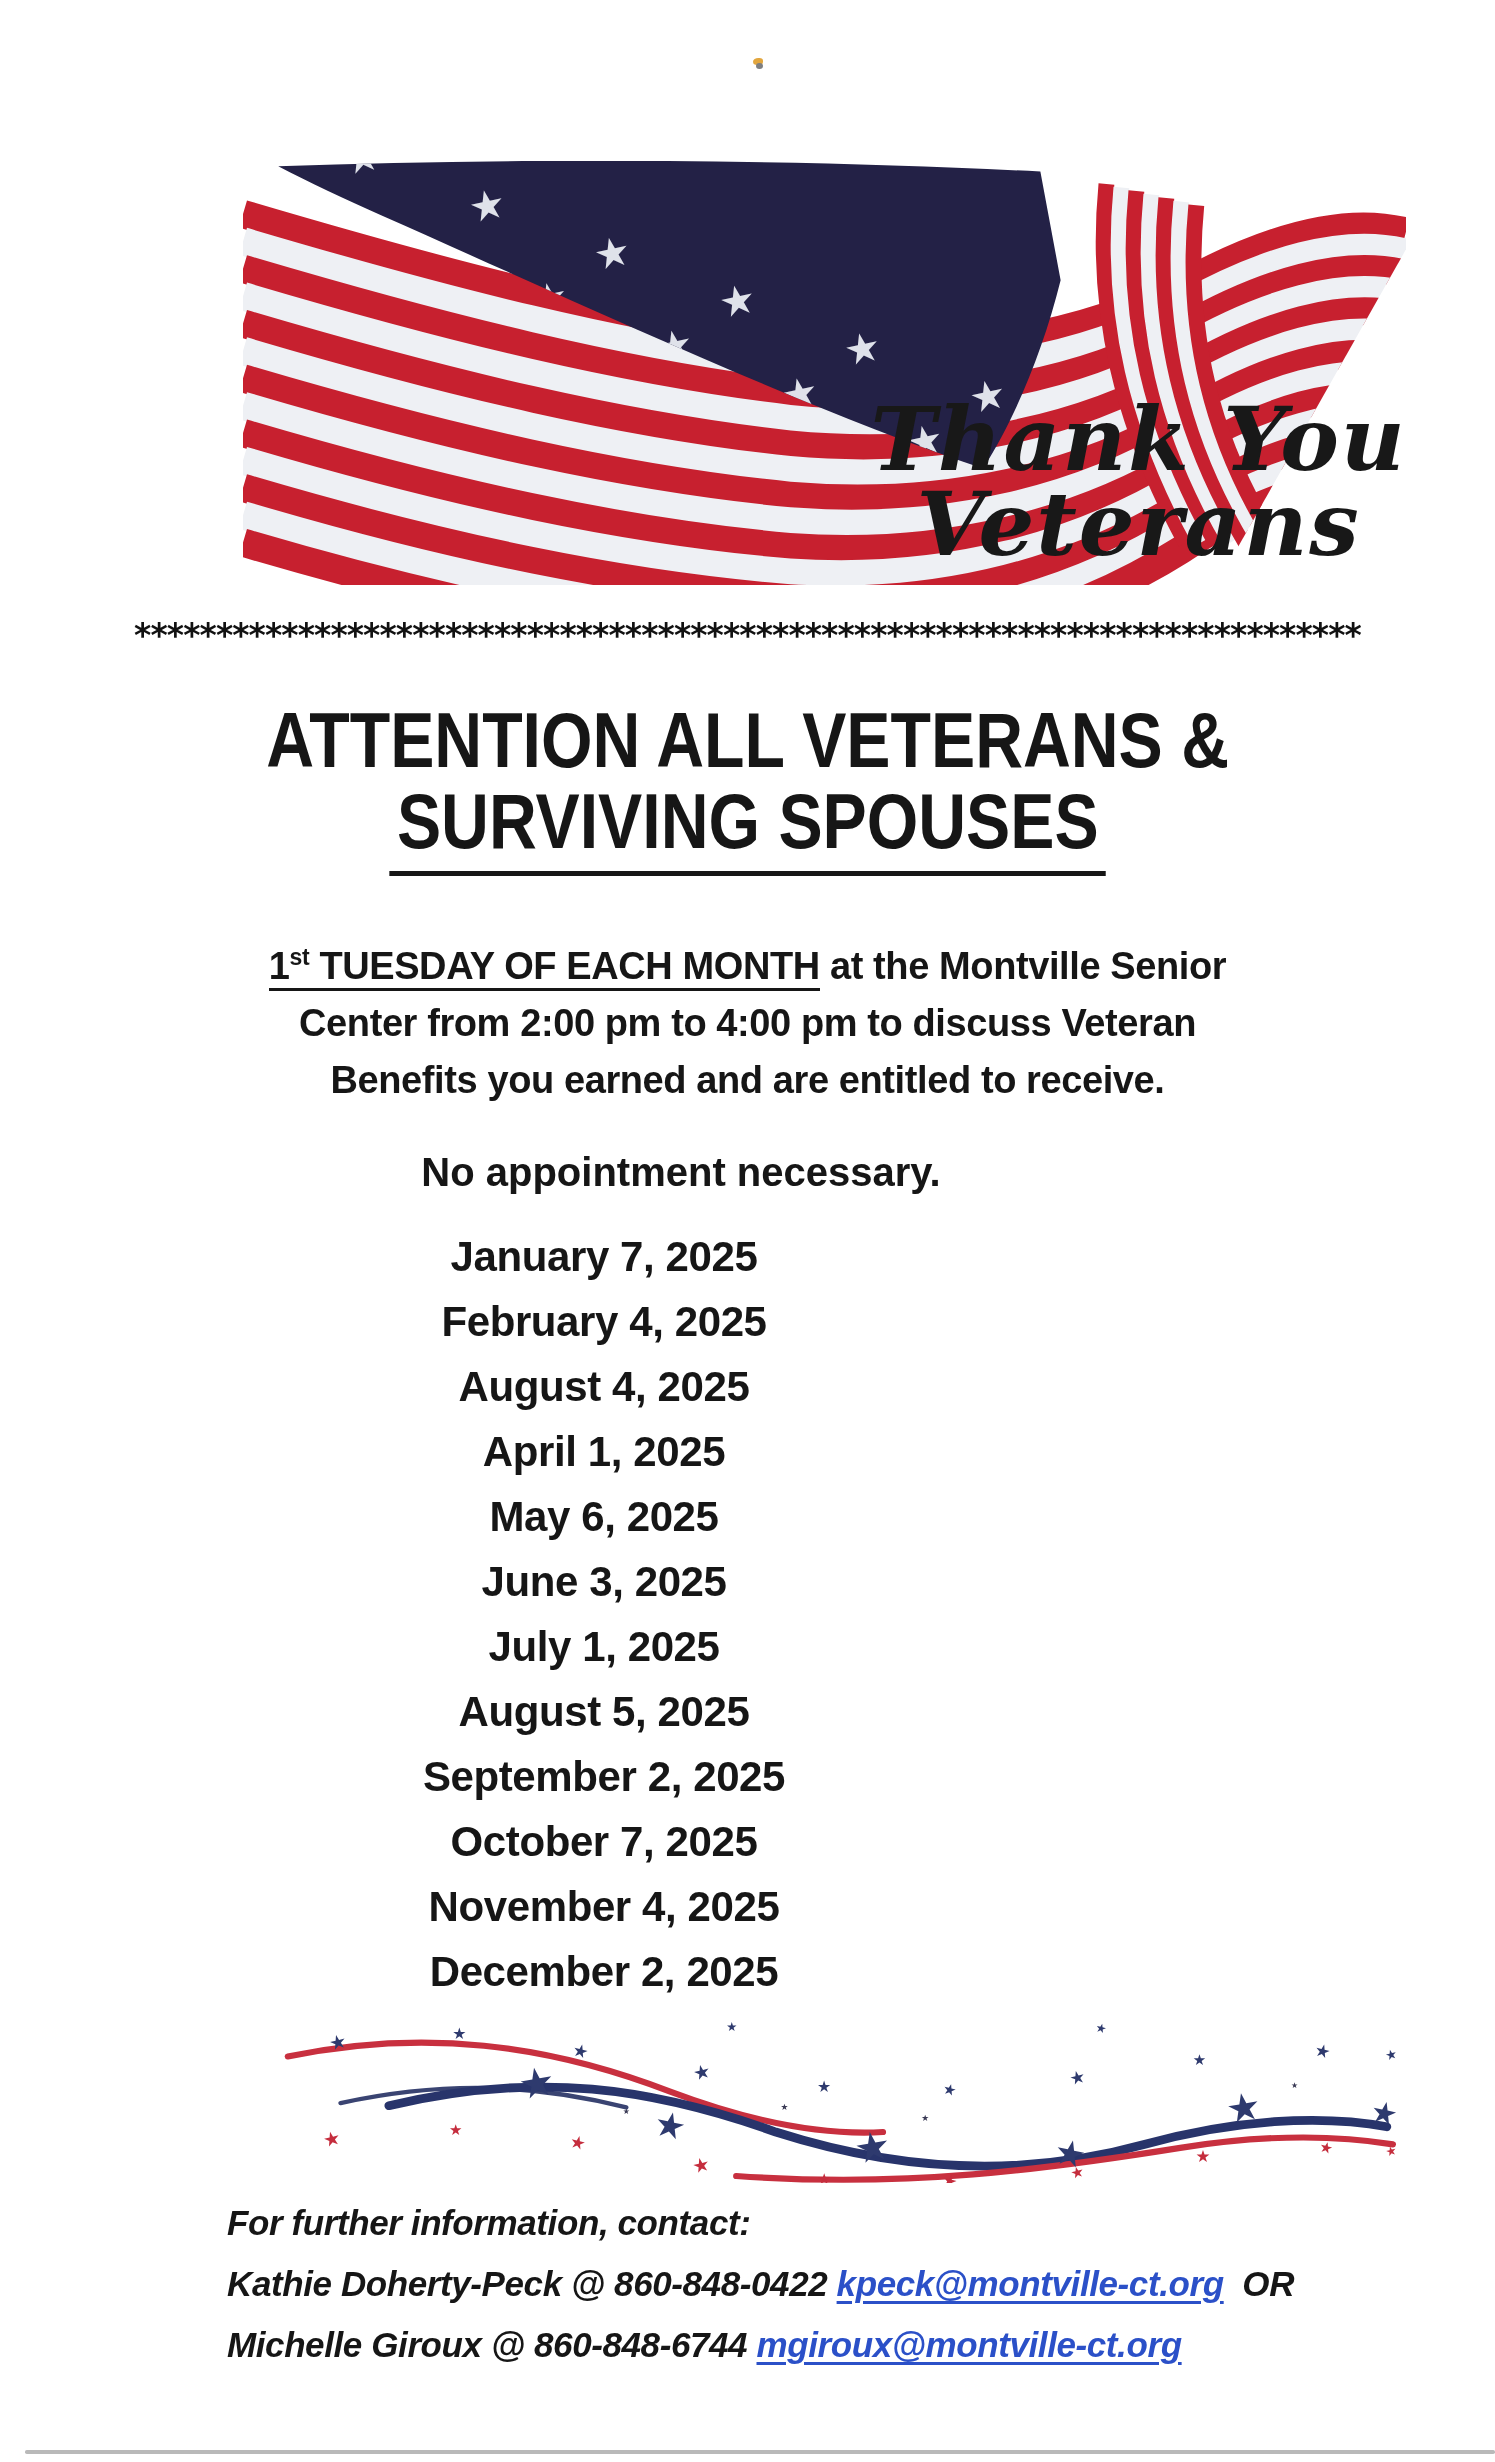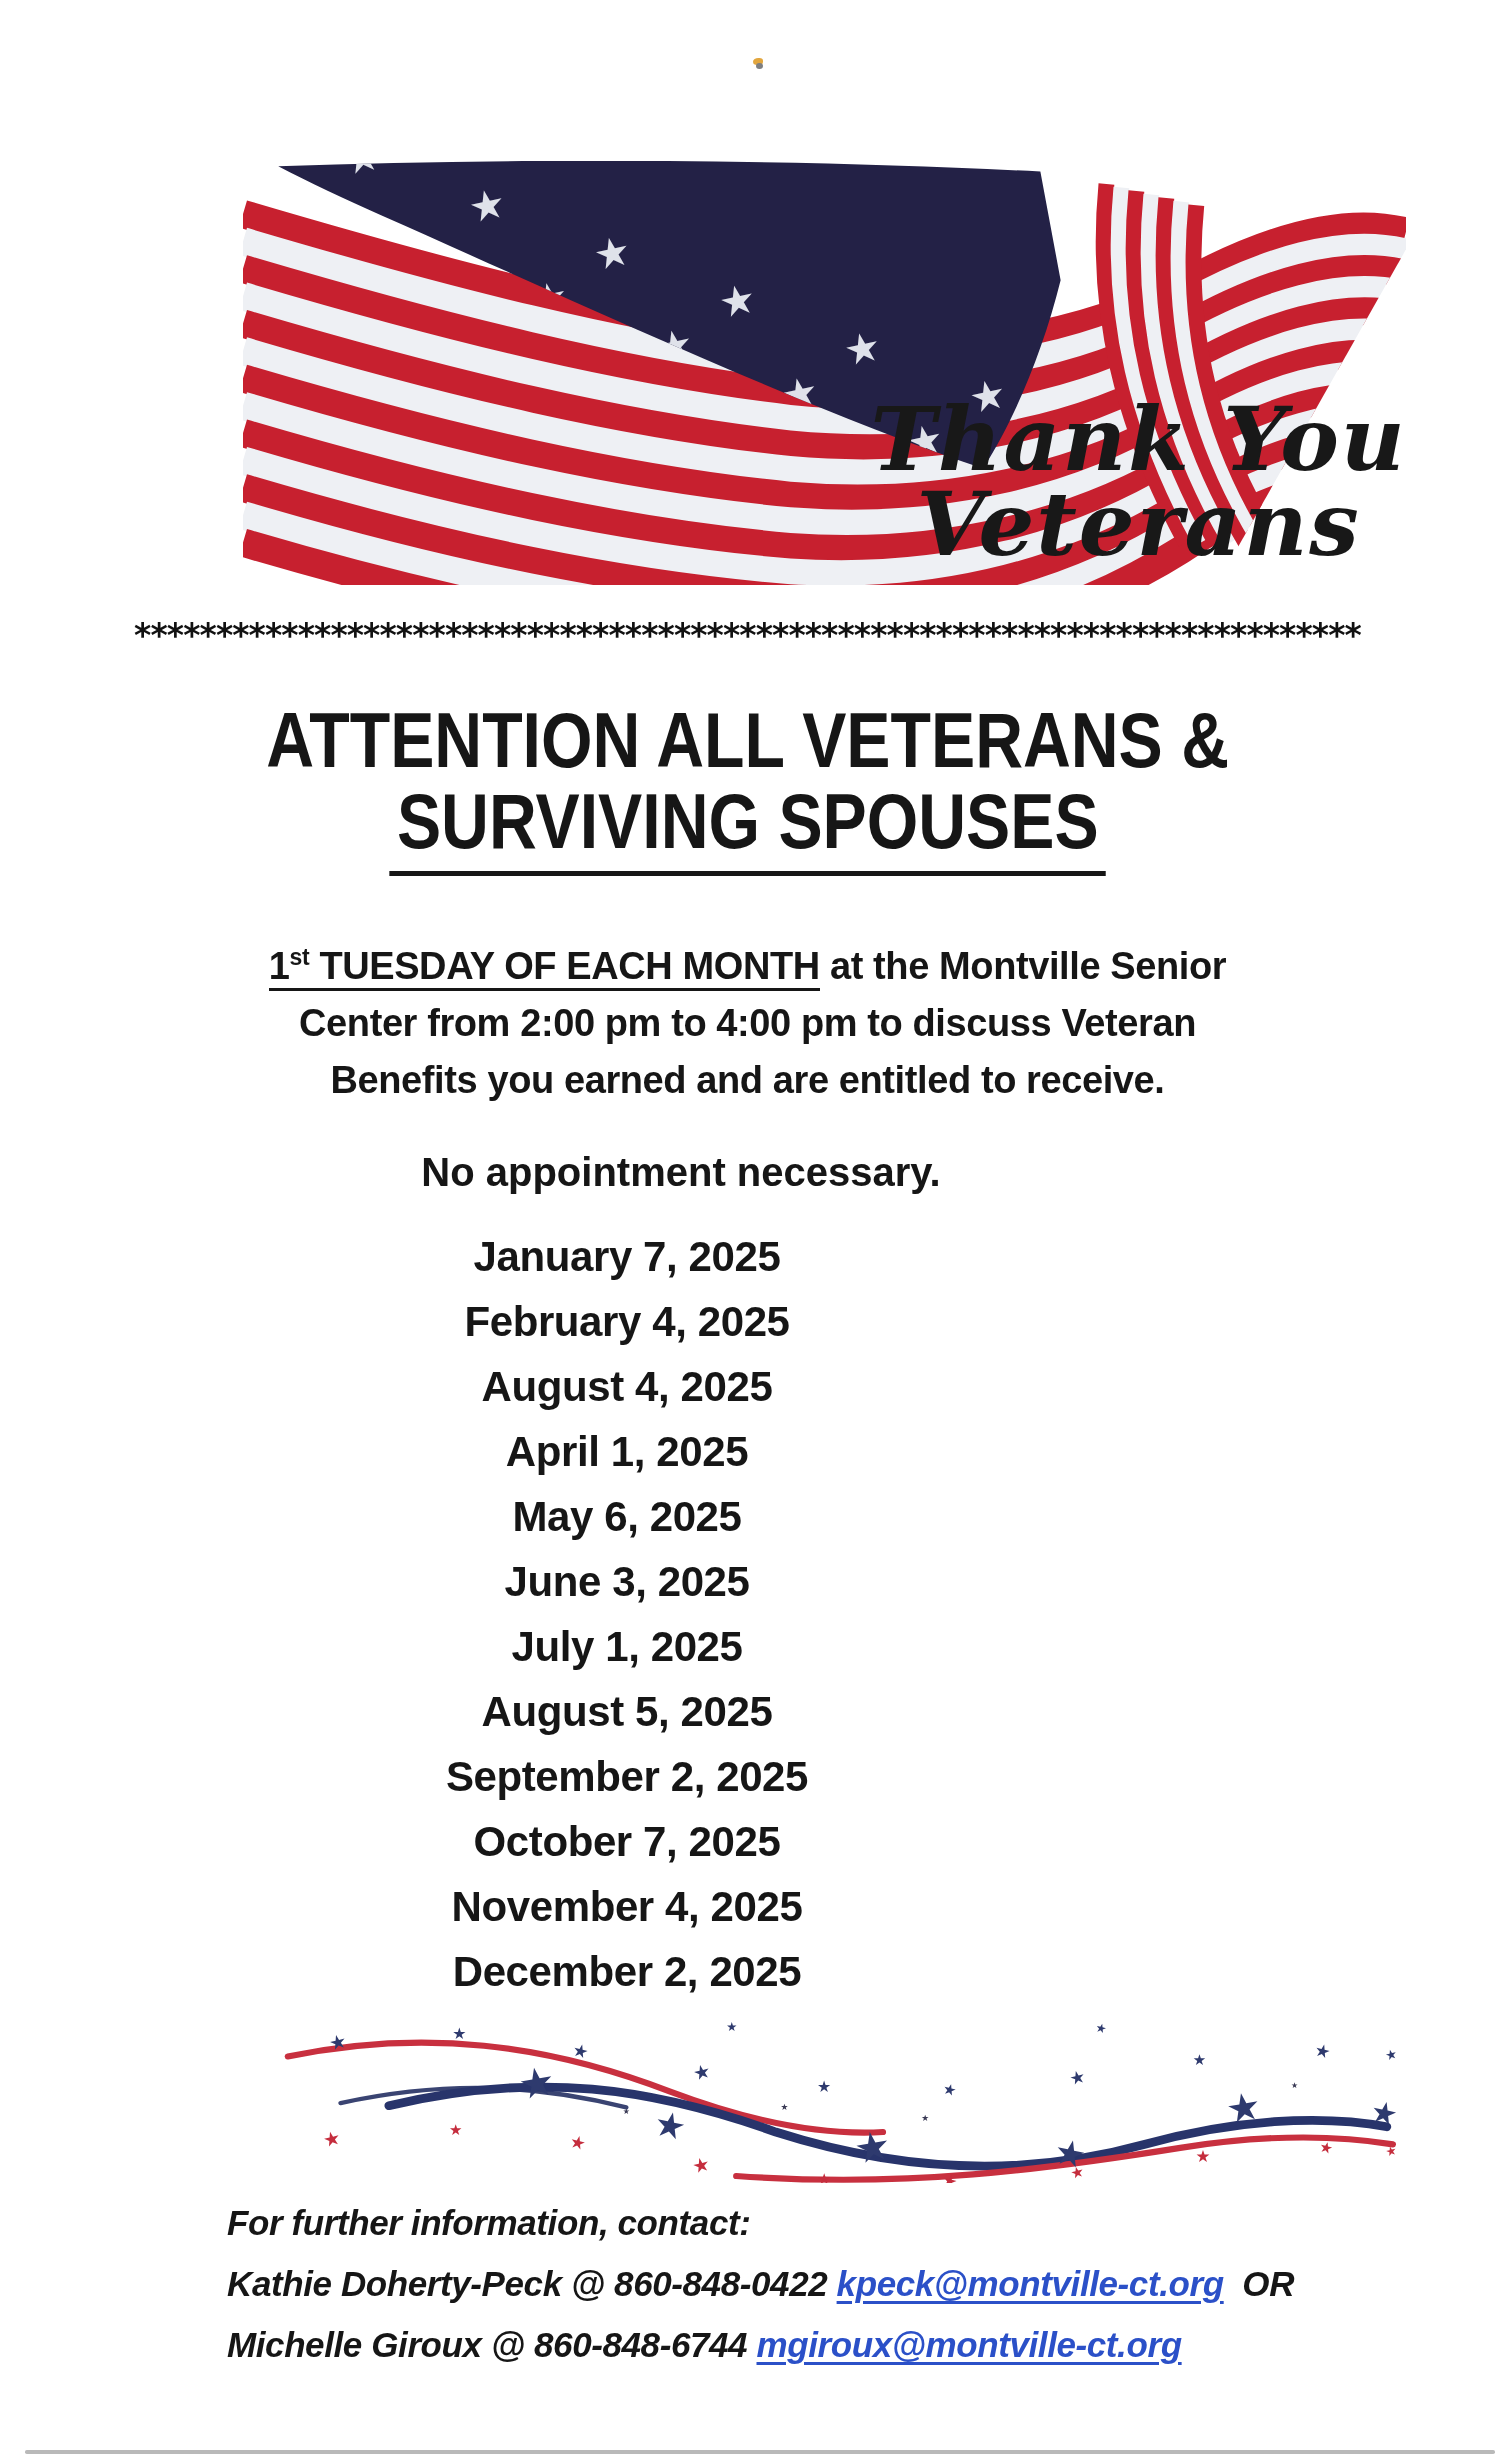--- a/index.html
+++ b/index.html
@@ -24,21 +24,21 @@
   #h2 .condensed{border-bottom:5.3px solid #161616;padding:0 8.8px 5.3px 8.8px;}
   
   #body-par{left:0;top:881px;width:1495px;text-align:center;font-weight:700;
             font-size:38px;line-height:57px;letter-spacing:-0.4px;color:#161616;}
   .ul-strong{border-bottom:3.5px solid #161616;padding-bottom:0.9px;}
   sup{font-size:23px;vertical-align:super;line-height:0;}
   #no-appt{left:0;top:1150px;width:1362px;text-align:center;
            font-weight:700;font-size:40px;color:#161616;}
   
   #dates{left:0;top:1224px;width:1208px;text-align:center;font-weight:700;
-         font-size:42px;line-height:65px;letter-spacing:-0.4px;color:#161616;margin-left:23px;}
+         font-size:42px;line-height:65px;letter-spacing:-0.4px;color:#161616;}
   
   #decor-wrap{left:257px;top:2002px;width:1143px;height:181px;}
   #decor-wrap svg{width:100%;height:100%;display:block;}
   
   #contact{left:227px;top:2192px;width:1214px;font-weight:700;font-size:35px;
            line-height:61px;letter-spacing:-0.4px;color:#161616;white-space:nowrap;font-style:italic;}
   #contact a{color:#2b50c8;text-decoration:underline;text-decoration-thickness:2.6px;
              text-underline-offset:5.3px;cursor:pointer;}
   
   #speck{left:753px;top:56px;width:12.3px;height:14px;}

